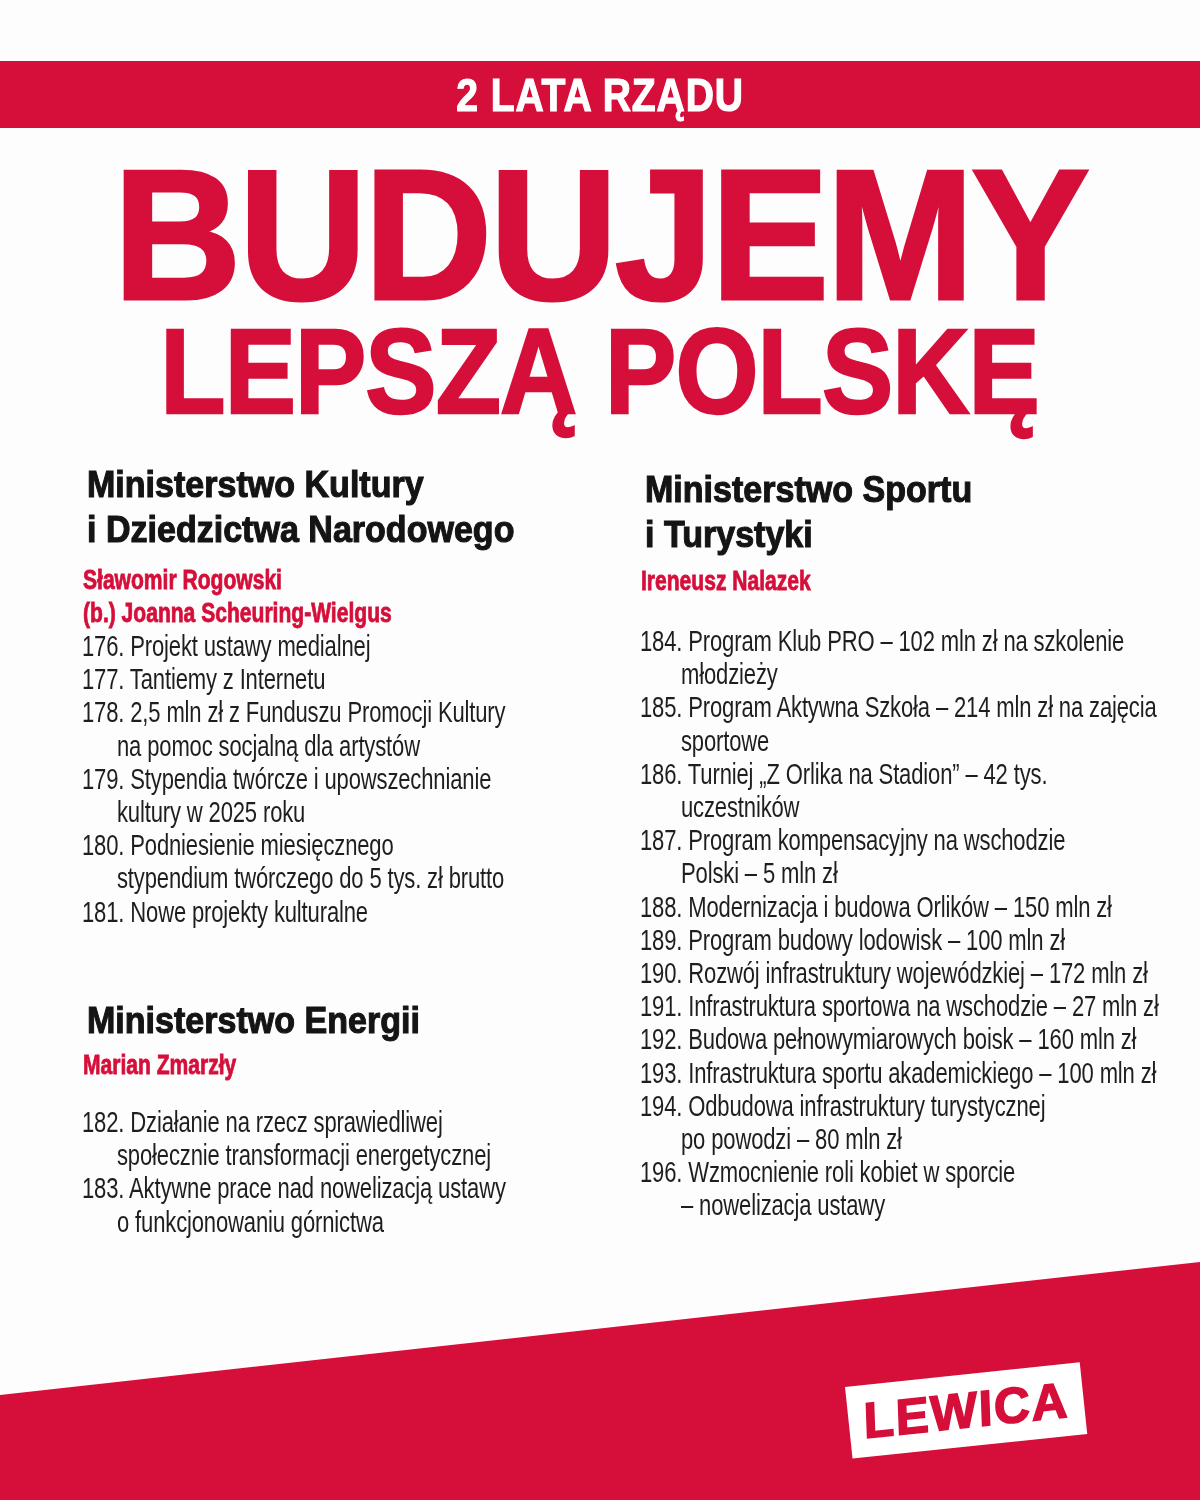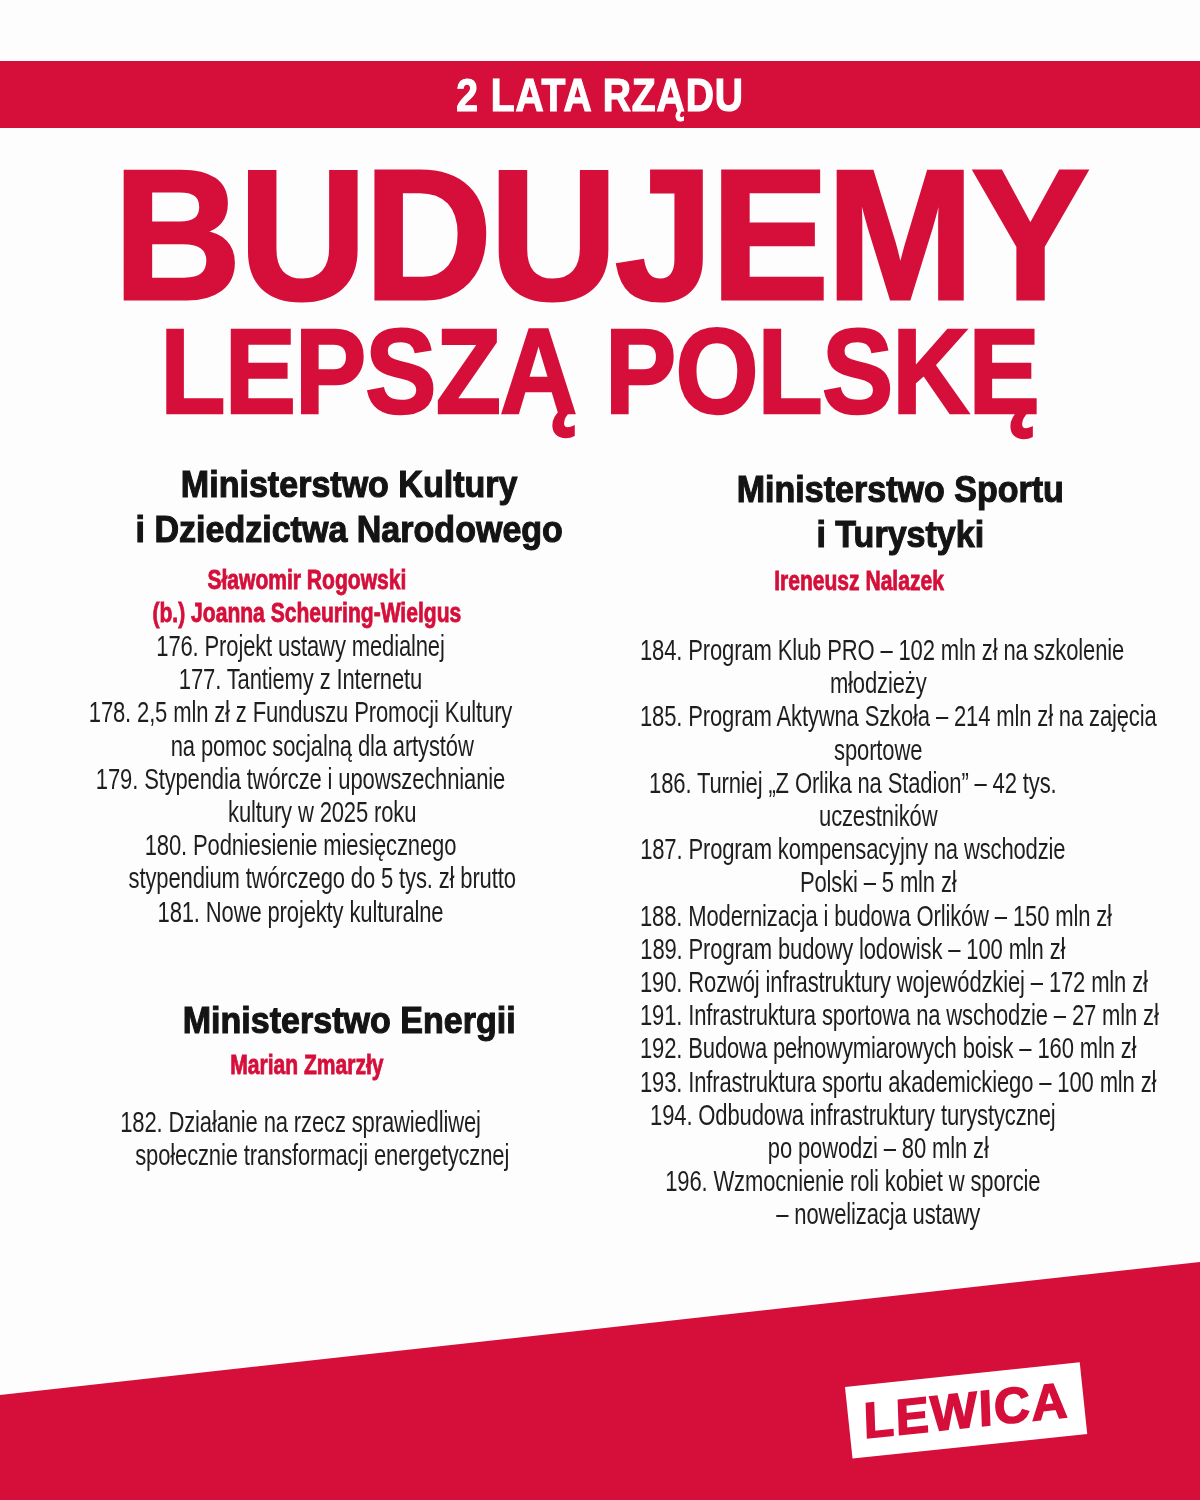--- a/index.html
+++ b/index.html
@@ -26,40 +26,40 @@
   .title{
     position:absolute;left:0;width:100%;text-align:center;color:var(--red);
     font-weight:900;line-height:1;white-space:nowrap;
   }
   .title .tl{display:inline-block;}
   .title1{top:143px;font-size:185px;letter-spacing:-3px;}
   .title1 .tl{transform:scaleX(.96);-webkit-text-stroke:3px var(--red);}
   .title2{top:311px;font-size:120px;letter-spacing:-1px;}
   .title2 .tl{transform:scaleX(.89);-webkit-text-stroke:2.5px var(--red);}
   
-  .ministry{position:absolute;text-align:center;}
+  .ministry{position:absolute;}
   #ministry-0{left:82px;top:462px;width:575px;}
   #ministry-1{left:82px;top:998px;width:575px;}
   #ministry-2{left:640px;top:467px;width:560px;}
   .m-heading .hl{
     font-size:37px;line-height:45px;font-weight:900;color:var(--ink);
     -webkit-text-stroke:1.1px var(--ink);
     transform:scaleX(.92);transform-origin:0 50%;white-space:nowrap;margin-left:5px;
   }
   .m-names{margin-top:12px;}
   #ministry-1 .m-names{margin-top:6px;}
   #ministry-2 .m-names{margin-top:8px;}
   .m-names .nl{
     font-size:27px;line-height:33px;font-weight:700;color:var(--red);
     -webkit-text-stroke:.8px var(--red);
     transform:scaleX(.78);transform-origin:0 50%;white-space:nowrap;margin-left:1px;
   }
   .m-list{}
   #ministry-1 .m-list{margin-top:24px;}
-  #ministry-2 .m-list{margin-top:36px;}
+  #ministry-2 .m-list{margin-top:27px;}
   .ln{
     font-size:29px;line-height:33.2px;color:var(--list-ink);letter-spacing:-.2px;
     transform:scaleX(.76);transform-origin:0 50%;white-space:nowrap;
   }
   .ministry.col-left .ln.cont{margin-left:35px;}
   .ministry.col-right .ln.cont{margin-left:41px;}
   
   .band{
     position:absolute;left:0;top:1260px;width:100%;height:240px;background:var(--red);
     clip-path:polygon(0 56.25%,100% 0.8%,100% 100%,0 100%);
@@ -127,20 +127,24 @@
       <div class="m-heading">
         <div class="hl">Ministerstwo Energii</div>
       </div>
       <div class="m-names">
         <div class="nl">Marian Zmarzły</div>
       </div>
       <div class="m-list">
         <div class="item">
           <div class="ln">182. Działanie na rzecz sprawiedliwej</div>
           <div class="ln cont">społecznie transformacji energetycznej</div>
+        </div>
+        <div class="item">
+          <div class="ln">183. Aktywne prace nad nowelizacją ustawy</div>
+          <div class="ln cont">o funkcjonowaniu górnictwa</div>
         </div>
       </div>
     </div>
   <div id="ministry-2" class="ministry col-right">
       <div class="m-heading">
         <div class="hl">Ministerstwo Sportu</div>
         <div class="hl">i Turystyki</div>
       </div>
       <div class="m-names">
         <div class="nl">Ireneusz Nalazek</div>

